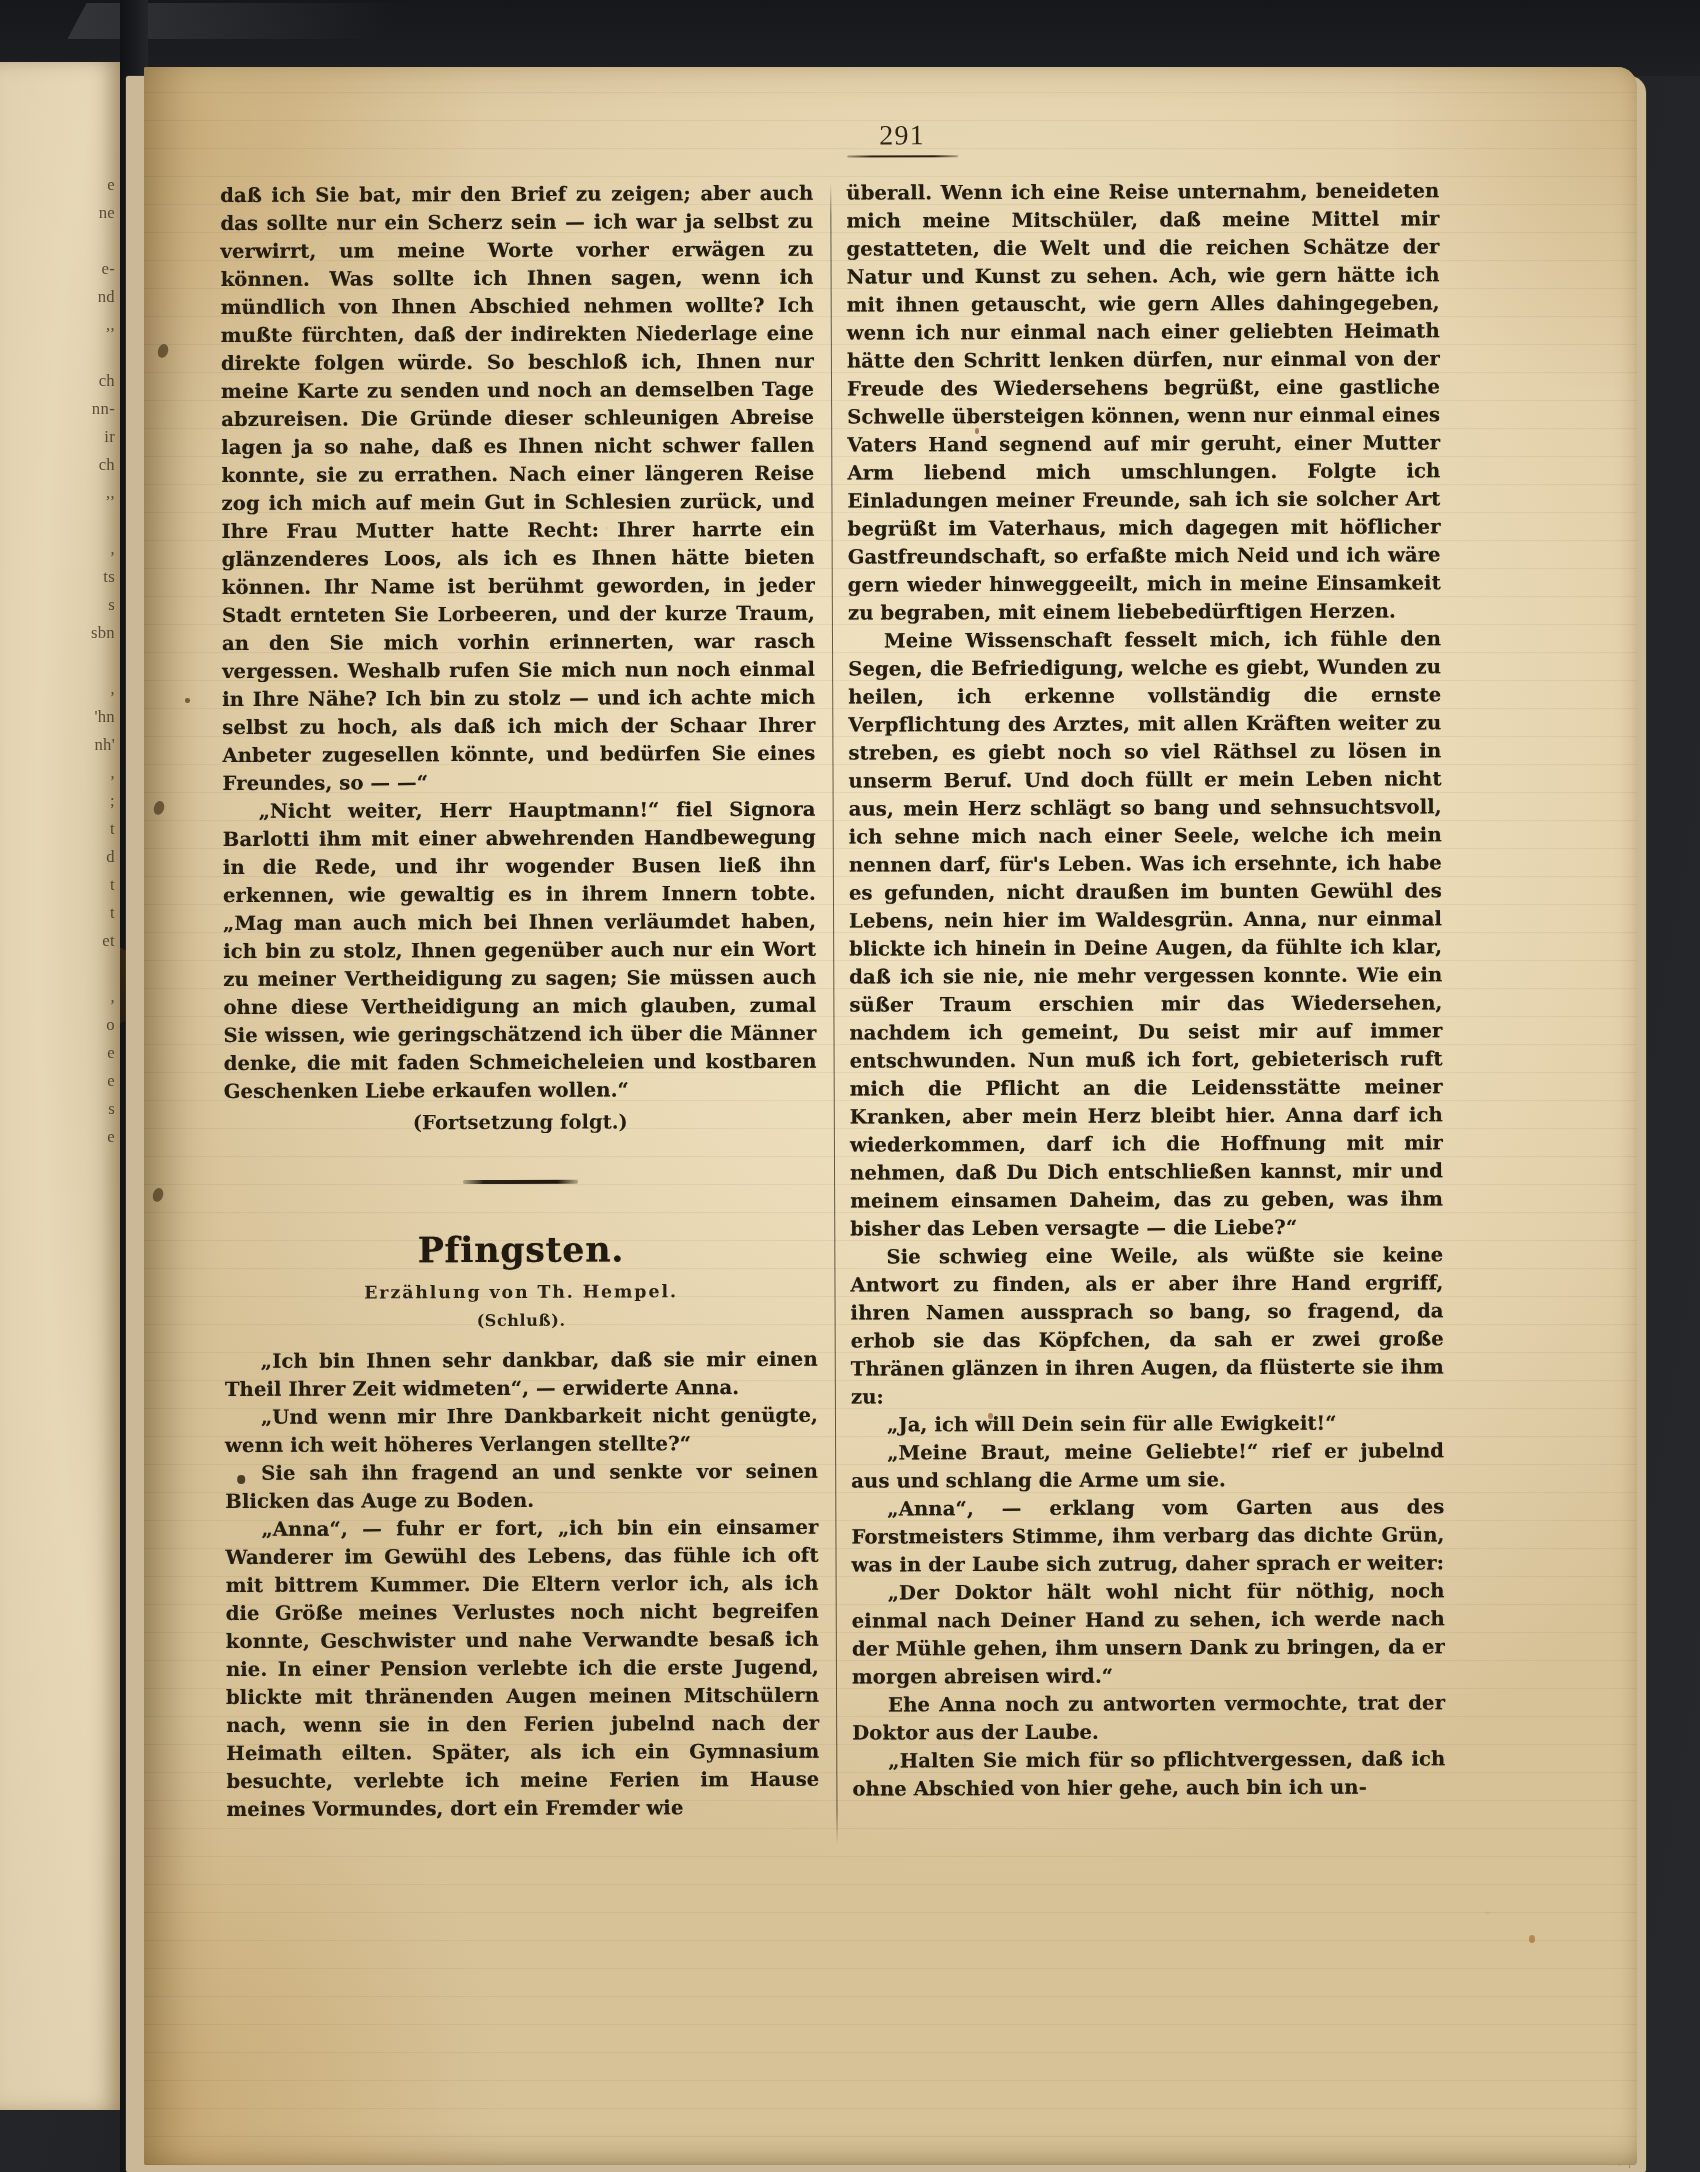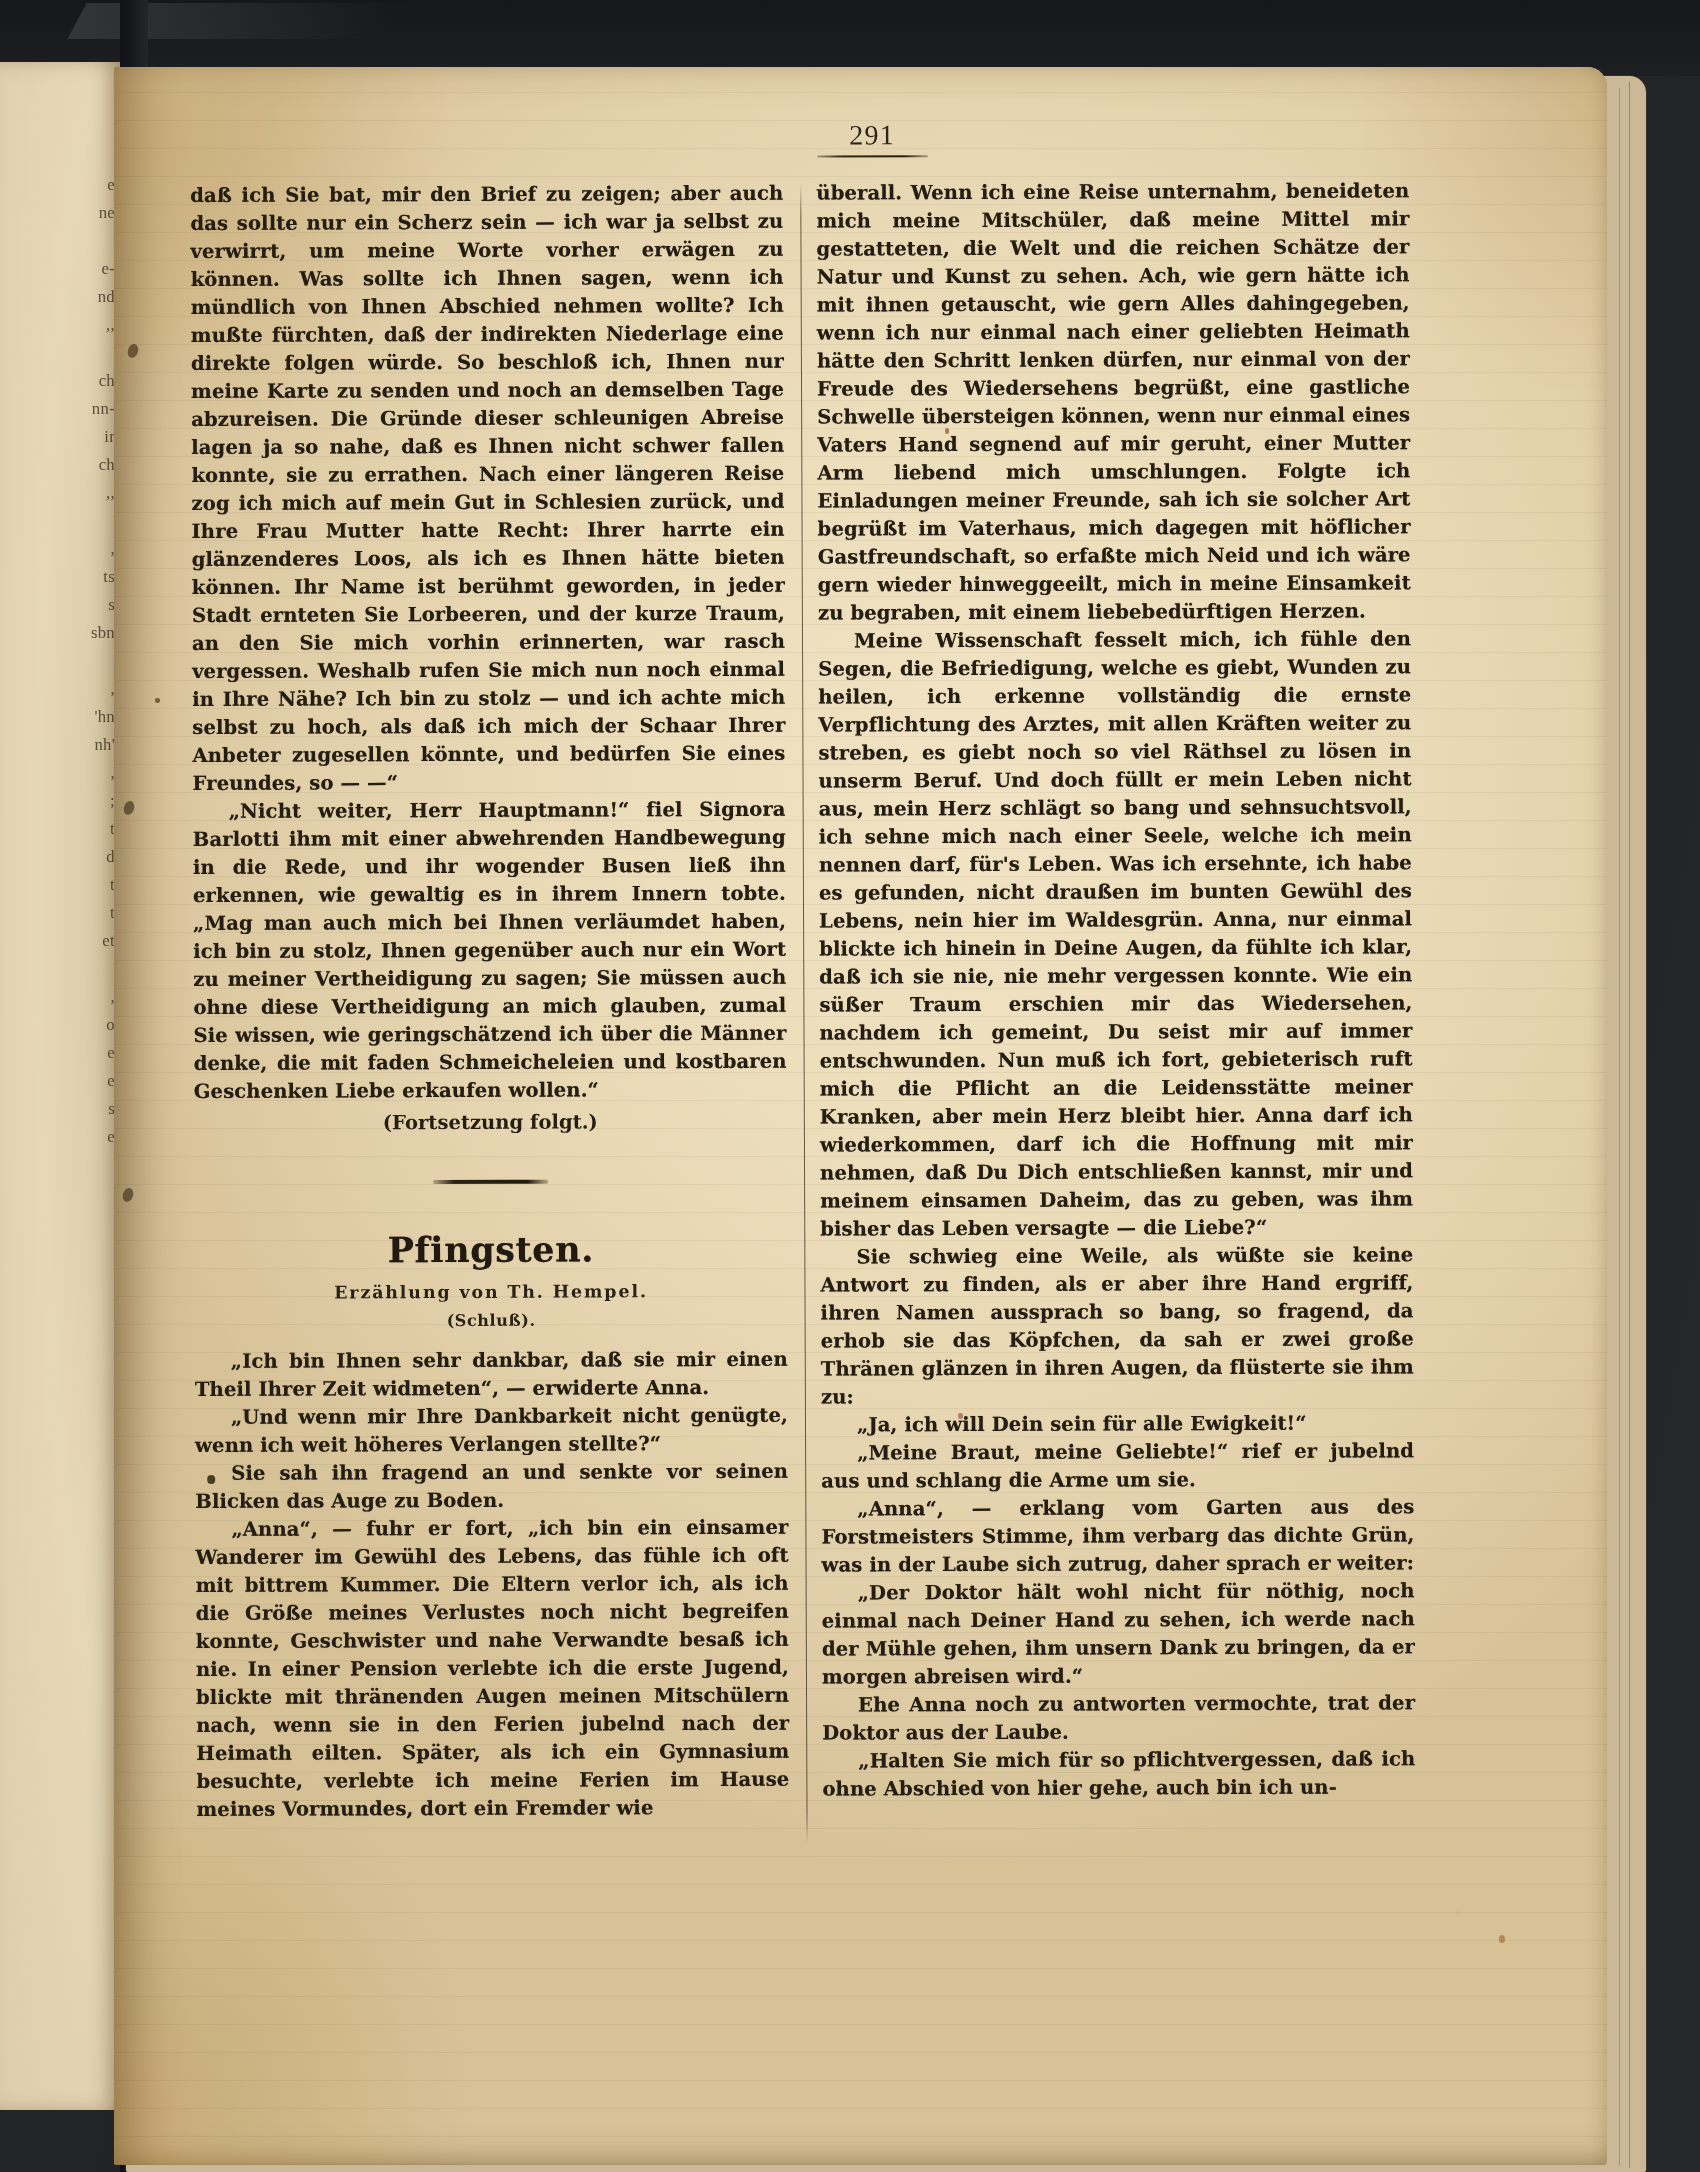--- a/index.html
+++ b/index.html
@@ -77,21 +77,21 @@
     width: 0.6px; background: rgba(120,92,52,0.55);
   }
   #page-stack .edge-line-b {
     position: absolute; right: 26px; top: 11.6px; bottom: 6.4px;
     width: 0.6px; background: rgba(120,92,52,0.38);
   }
 
   
   #page {
     position: absolute;
-    left: 114px; top: 67px;
+    left: 144px; top: 67px;
     width: 1493px; height: 2098px;
     background:
       radial-gradient(ellipse 902px 1095px at 58% 34%, #f1e3c4 0%, #ecddba 40%, #e2d0aa 74%, #d7c298 100%);
     border-radius: 1.9px 19.3px 3.9px 2.6px;
     box-shadow:
       inset 37px 0 52px -22px rgba(92,66,28,0.62),
       inset -9px 0 22px -10.3px rgba(120,92,48,0.35),
       inset 0 -16.7px 28px -15.5px rgba(110,84,42,0.38);
     overflow: hidden;
   }

